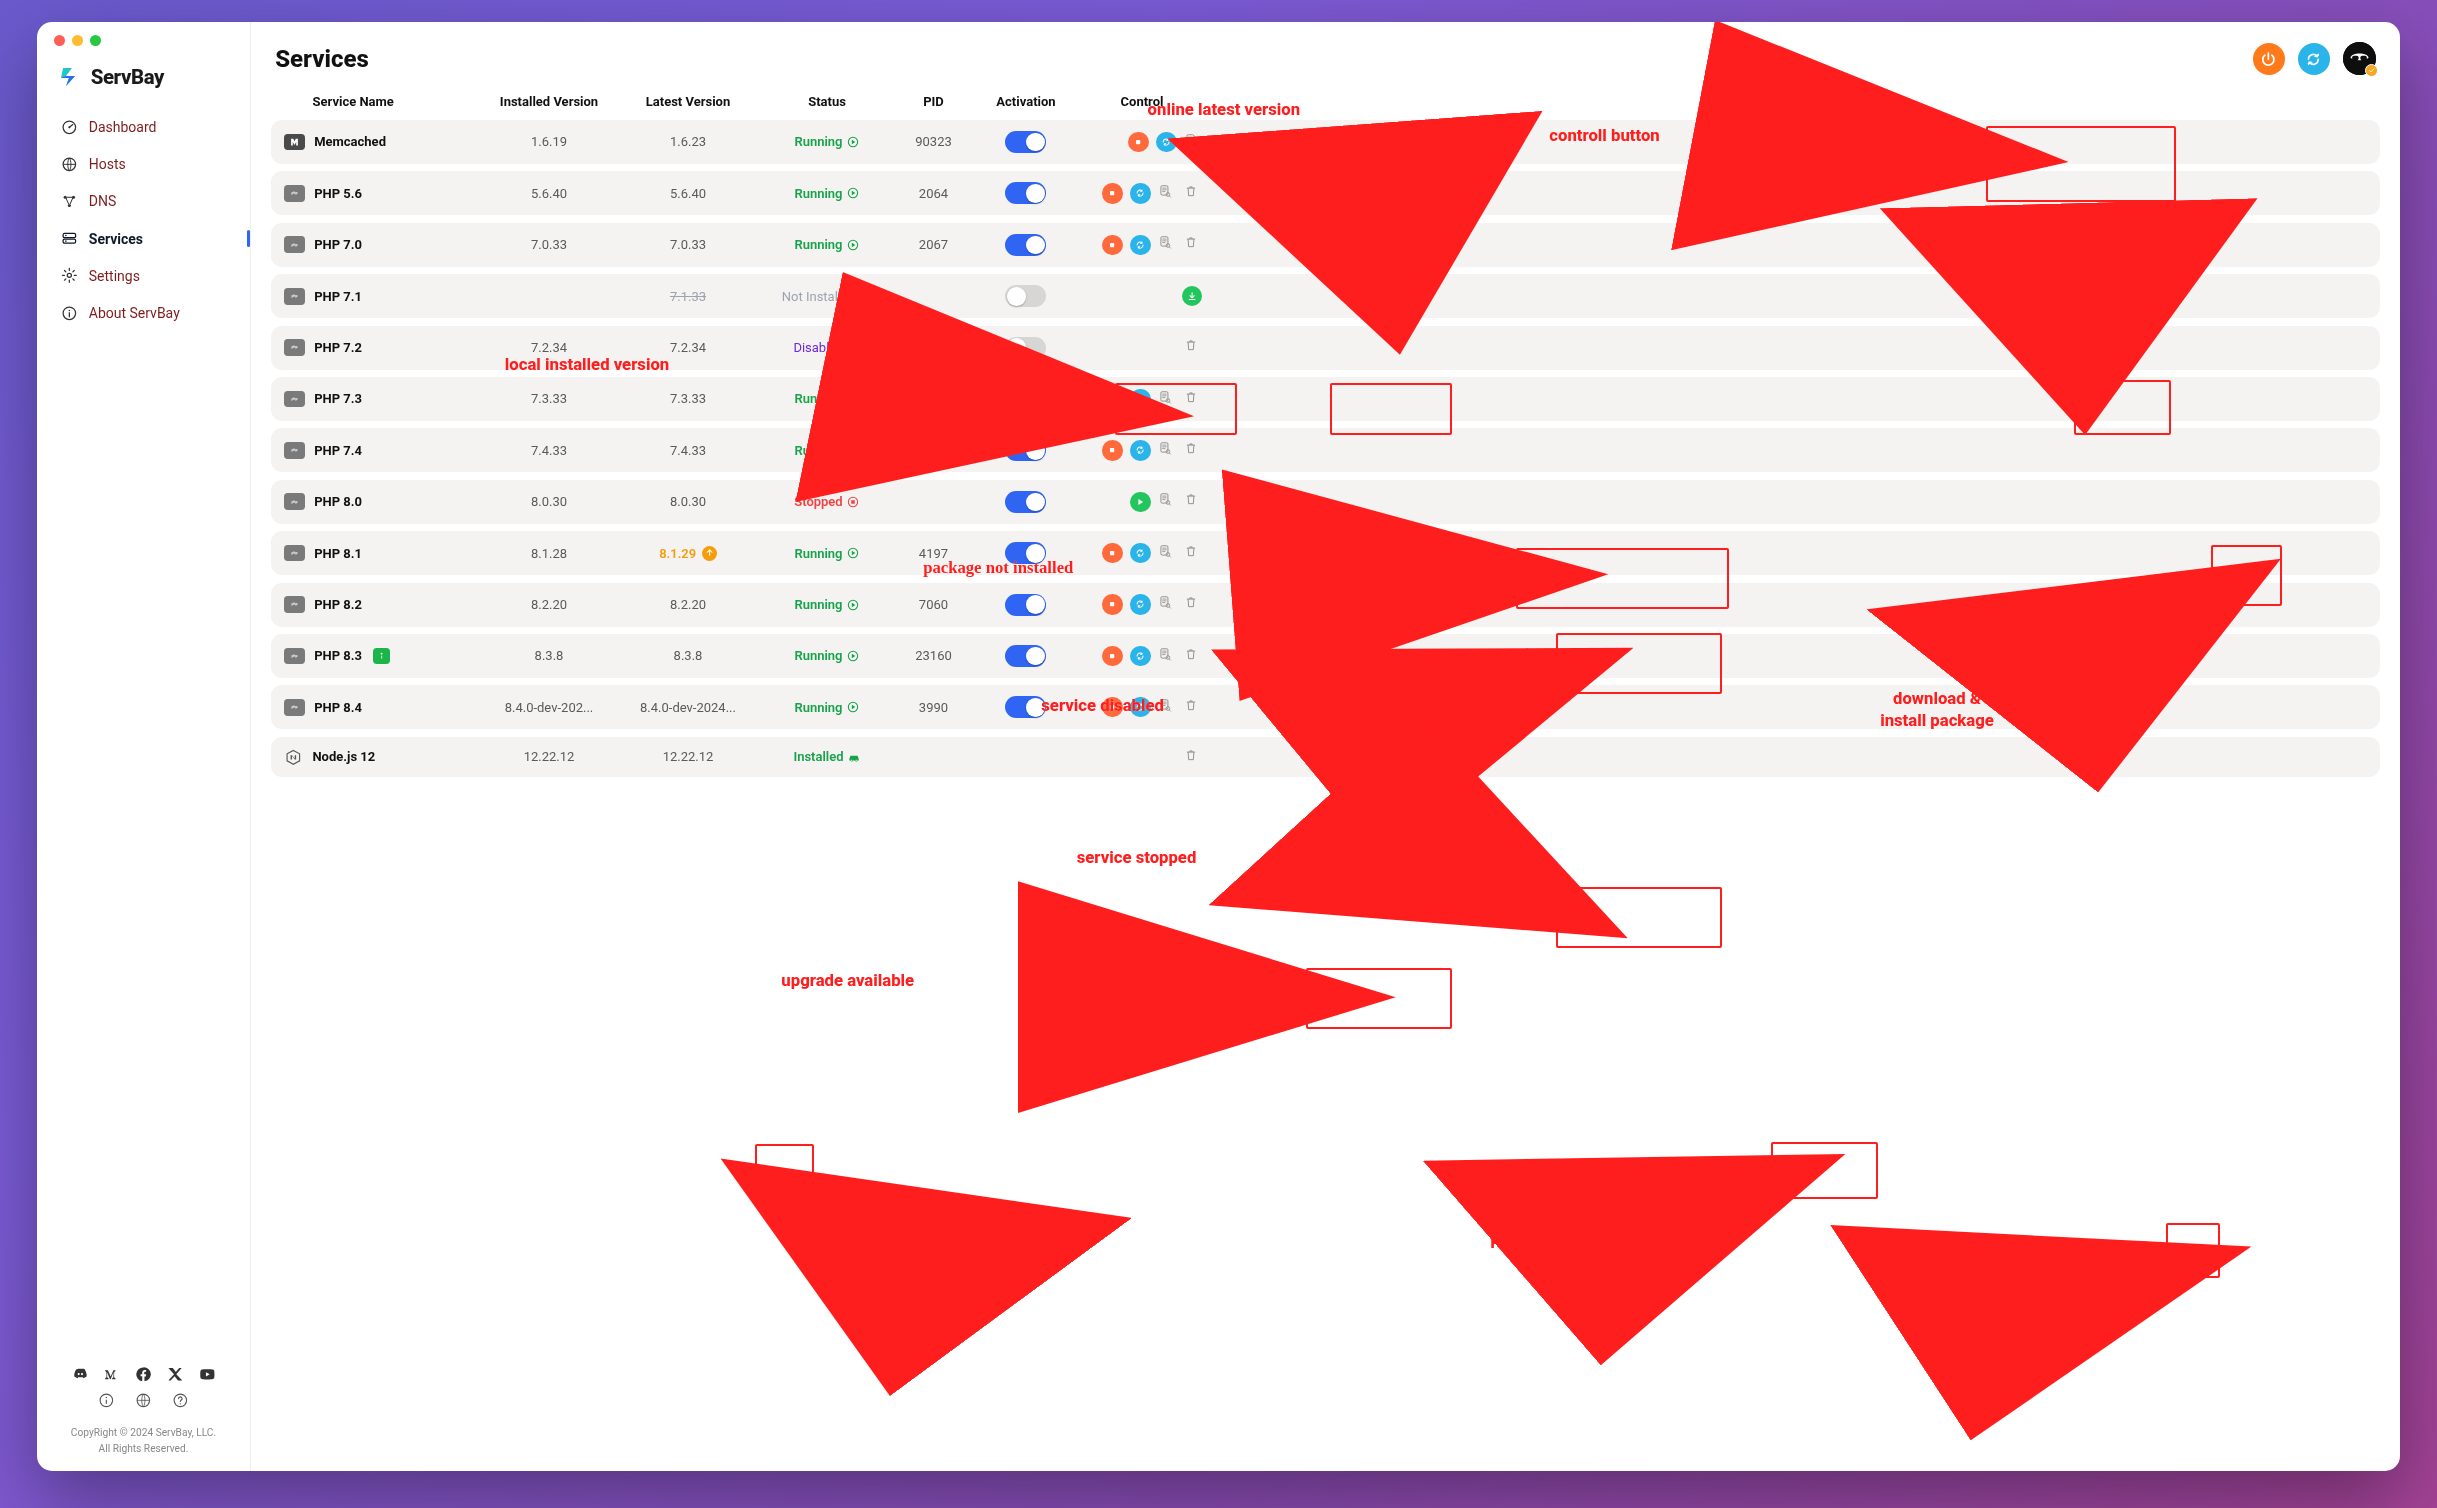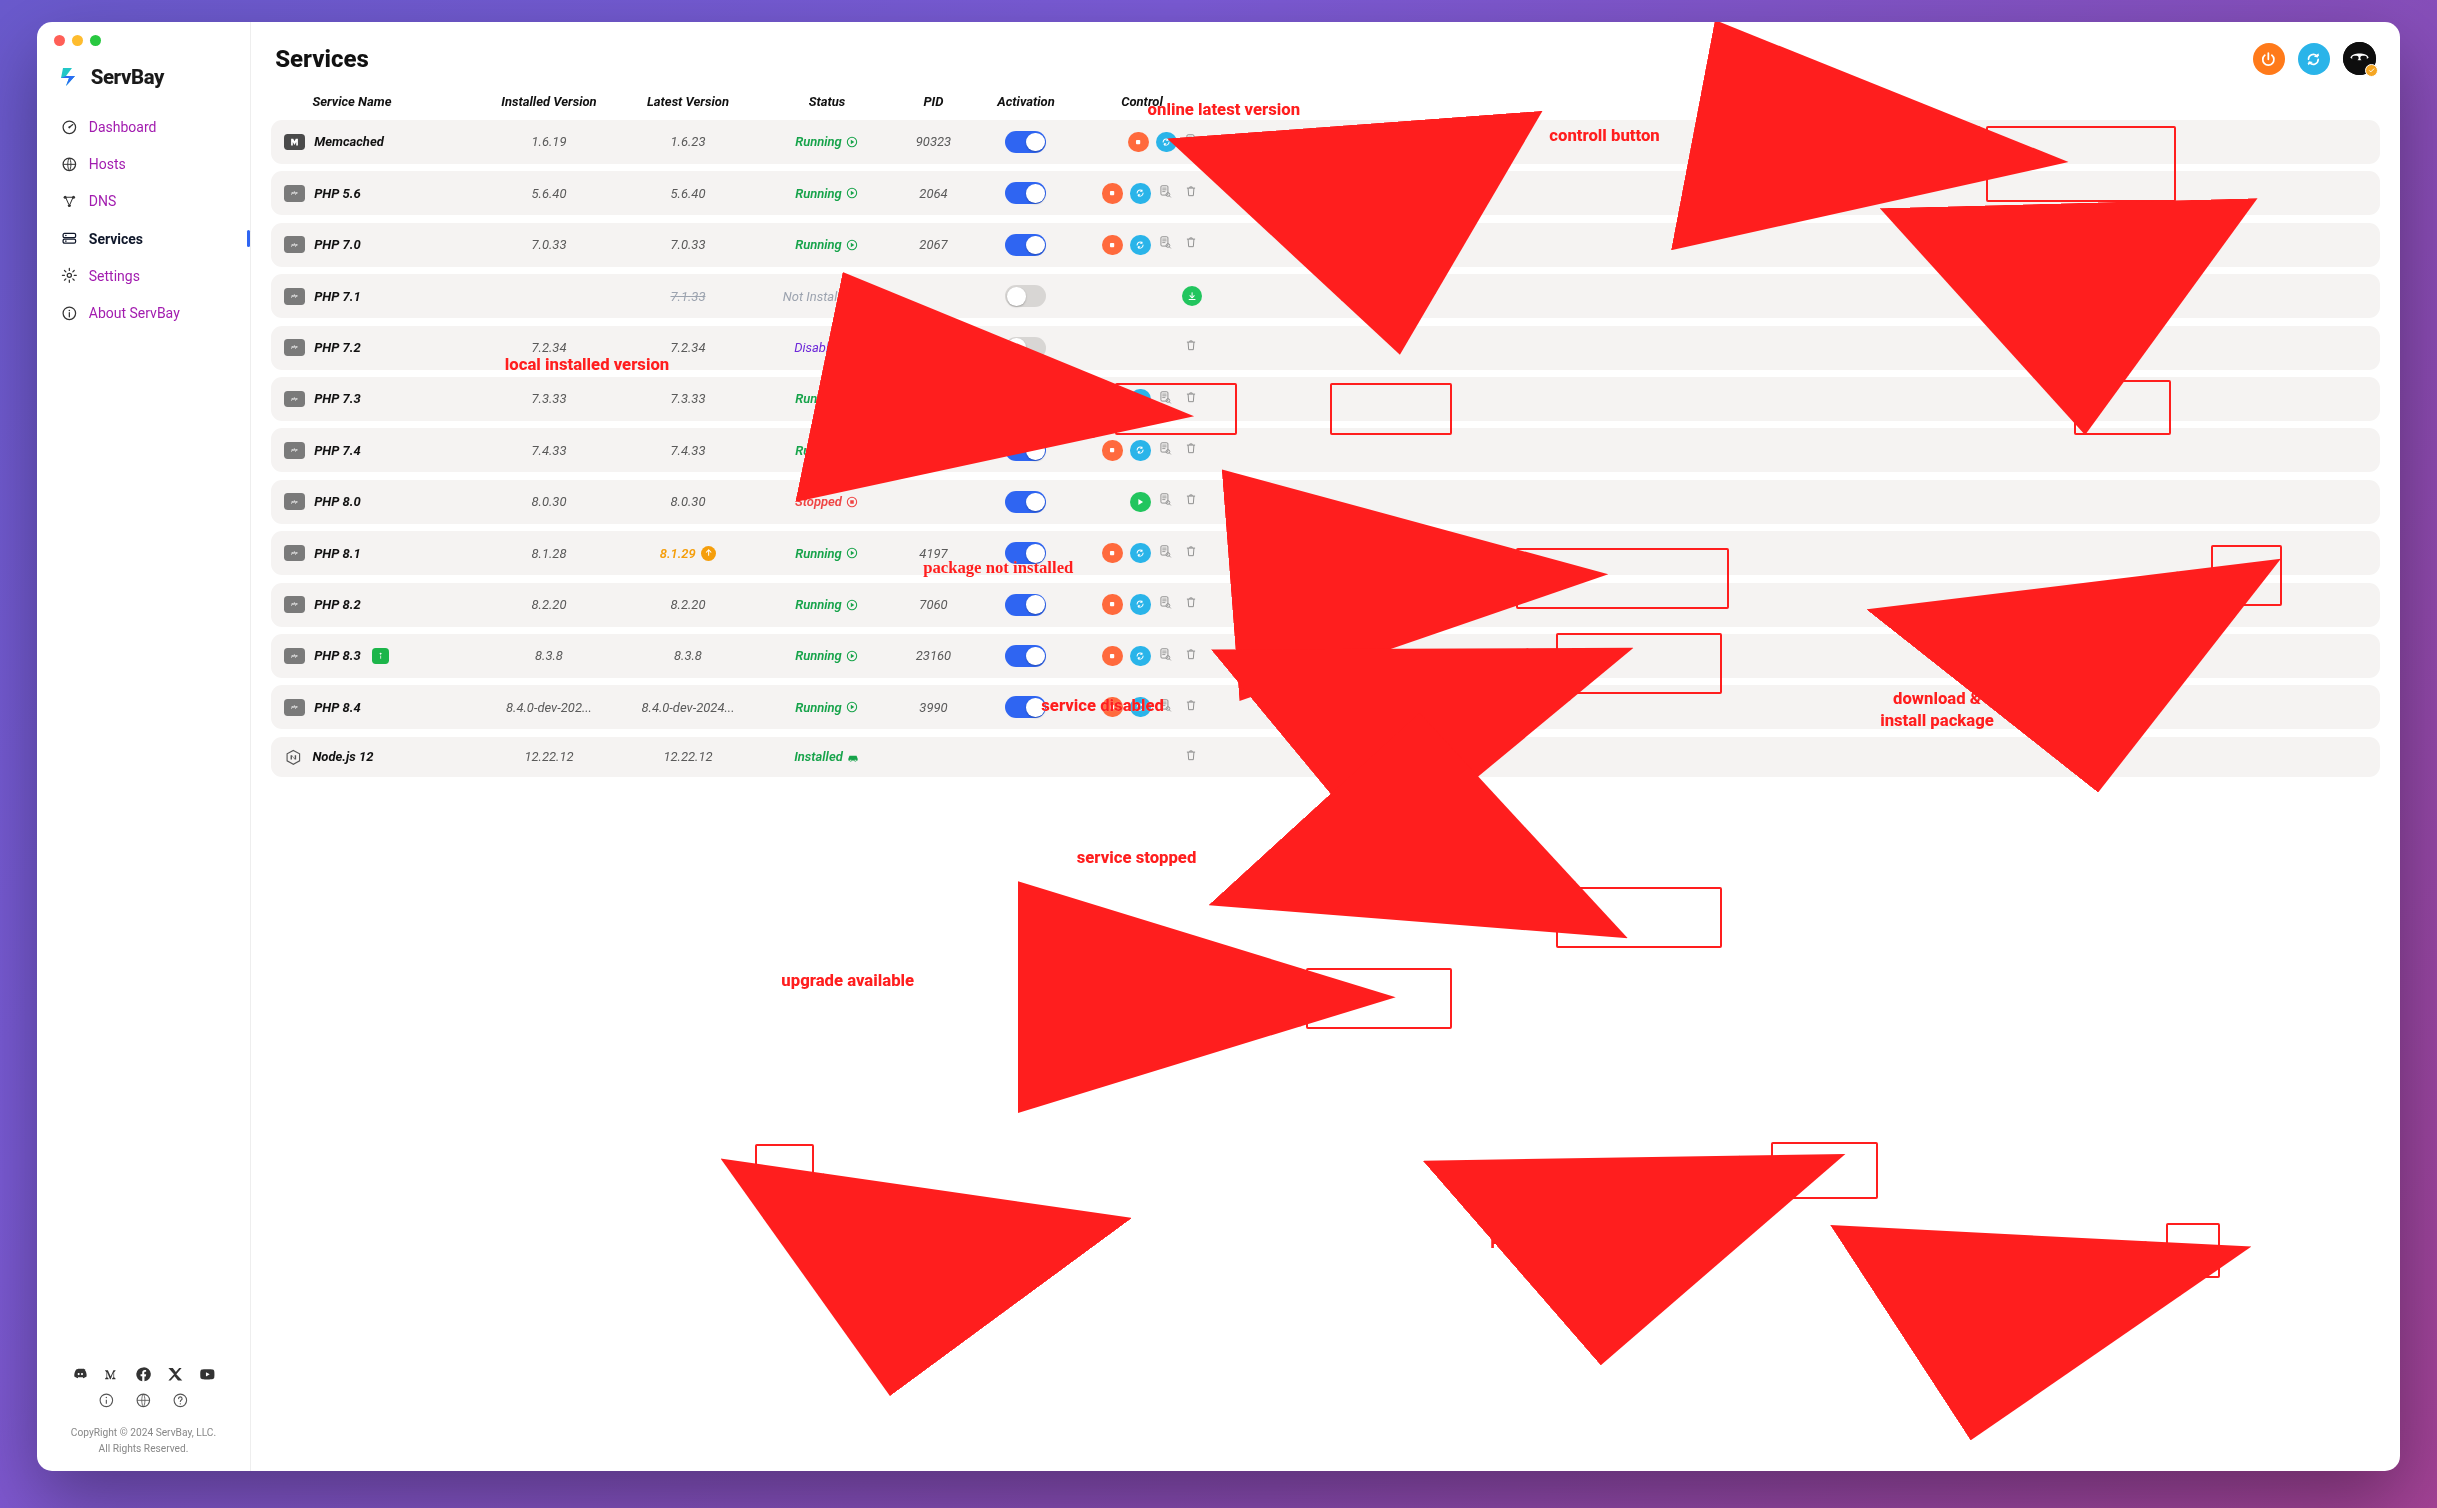--- a/index.html
+++ b/index.html
@@ -37,21 +37,21 @@
     display: flex;
     flex-direction: column;
     padding: 43px 16.7px 15px 16.7px;
   }
   .logo-row { display: flex; align-items: center; gap: 9.3px; margin-bottom: 20.4px; padding-left: 3.7px; }
   .logo-mark { width: 24px; height: 24px; }
   .logo-text { font-size: 20.4px; font-weight: 800; color: #1a1a1a; letter-spacing: -0.4px; }
   .nav { display: flex; flex-direction: column; gap: 1.9px; }
   .nav-item {
     display: flex; align-items: center; gap: 11px;
-    padding: 9.3px 7.4px; border-radius: 7.4px; color: #a21caf; font-size: 14px;
+    padding: 9.3px 7.4px; border-radius: 7.4px; color: #7f1d1d; font-size: 14px;
     cursor: pointer;
   }
   .nav-item.active { color: #0f172a; font-weight: 700; position: relative; }
   .nav-item.active::after {
     content: ""; position: absolute; right: -16.7px; top: 25%; height: 50%; width: 3.3px;
     background: #2f65f2; border-radius: 2.8px;
   }
   .nav-icon { width: 16.7px; height: 16.7px; color: #343434; flex-shrink: 0; }
   .nav-item.active .nav-icon { color: #0f172a; }
   .sidebar-bottom { margin-top: auto; display: flex; flex-direction: column; align-items: center; gap: 9.3px; color: #666; }
@@ -74,21 +74,20 @@
   .avatar-badge { position: absolute; right: -1.9px; bottom: -1.9px; width: 13px; height: 13px; border-radius: 50%; background: #f5a623; border: 1.9px solid #fff; display:flex; align-items:center; justify-content:center; }
   .avatar-badge svg { width: 7.4px; height: 7.4px; color: #fff; position: static; }
 
   
   .table-wrap { flex: 1; overflow: auto; padding: 0 1.9px; }
   .thead, .trow {
     display: grid;
     grid-template-columns: 195px 139px 139px 139px 74px 111px 121px;
     align-items: center;
     gap: 0;
-    font-style: italic;
   }
   .thead { padding: 9.3px 13px 11px; color: #111; font-weight: 700; font-size: 13px; }
   .thead .c-name { padding-left: 28px; }
   .thead > div { text-align: center; }
   .thead .c-name { text-align: left; }
 
   .trow {
     background: #f5f3f2;
     border-radius: 11px;
     padding: 11px 13px;

